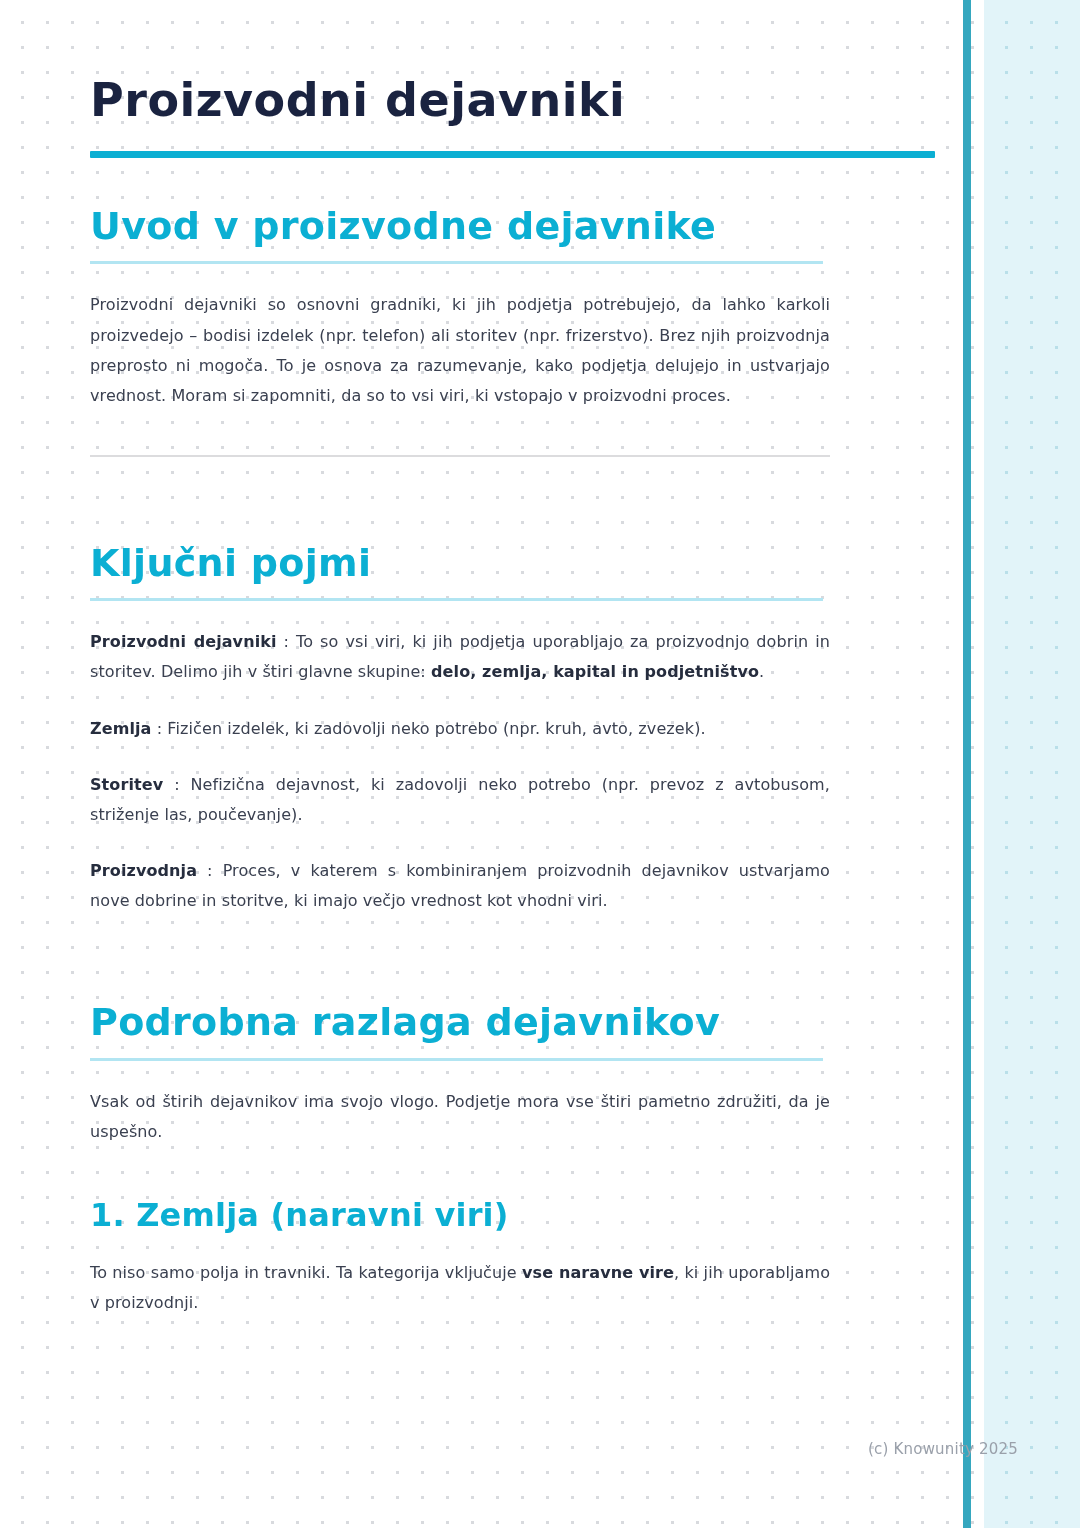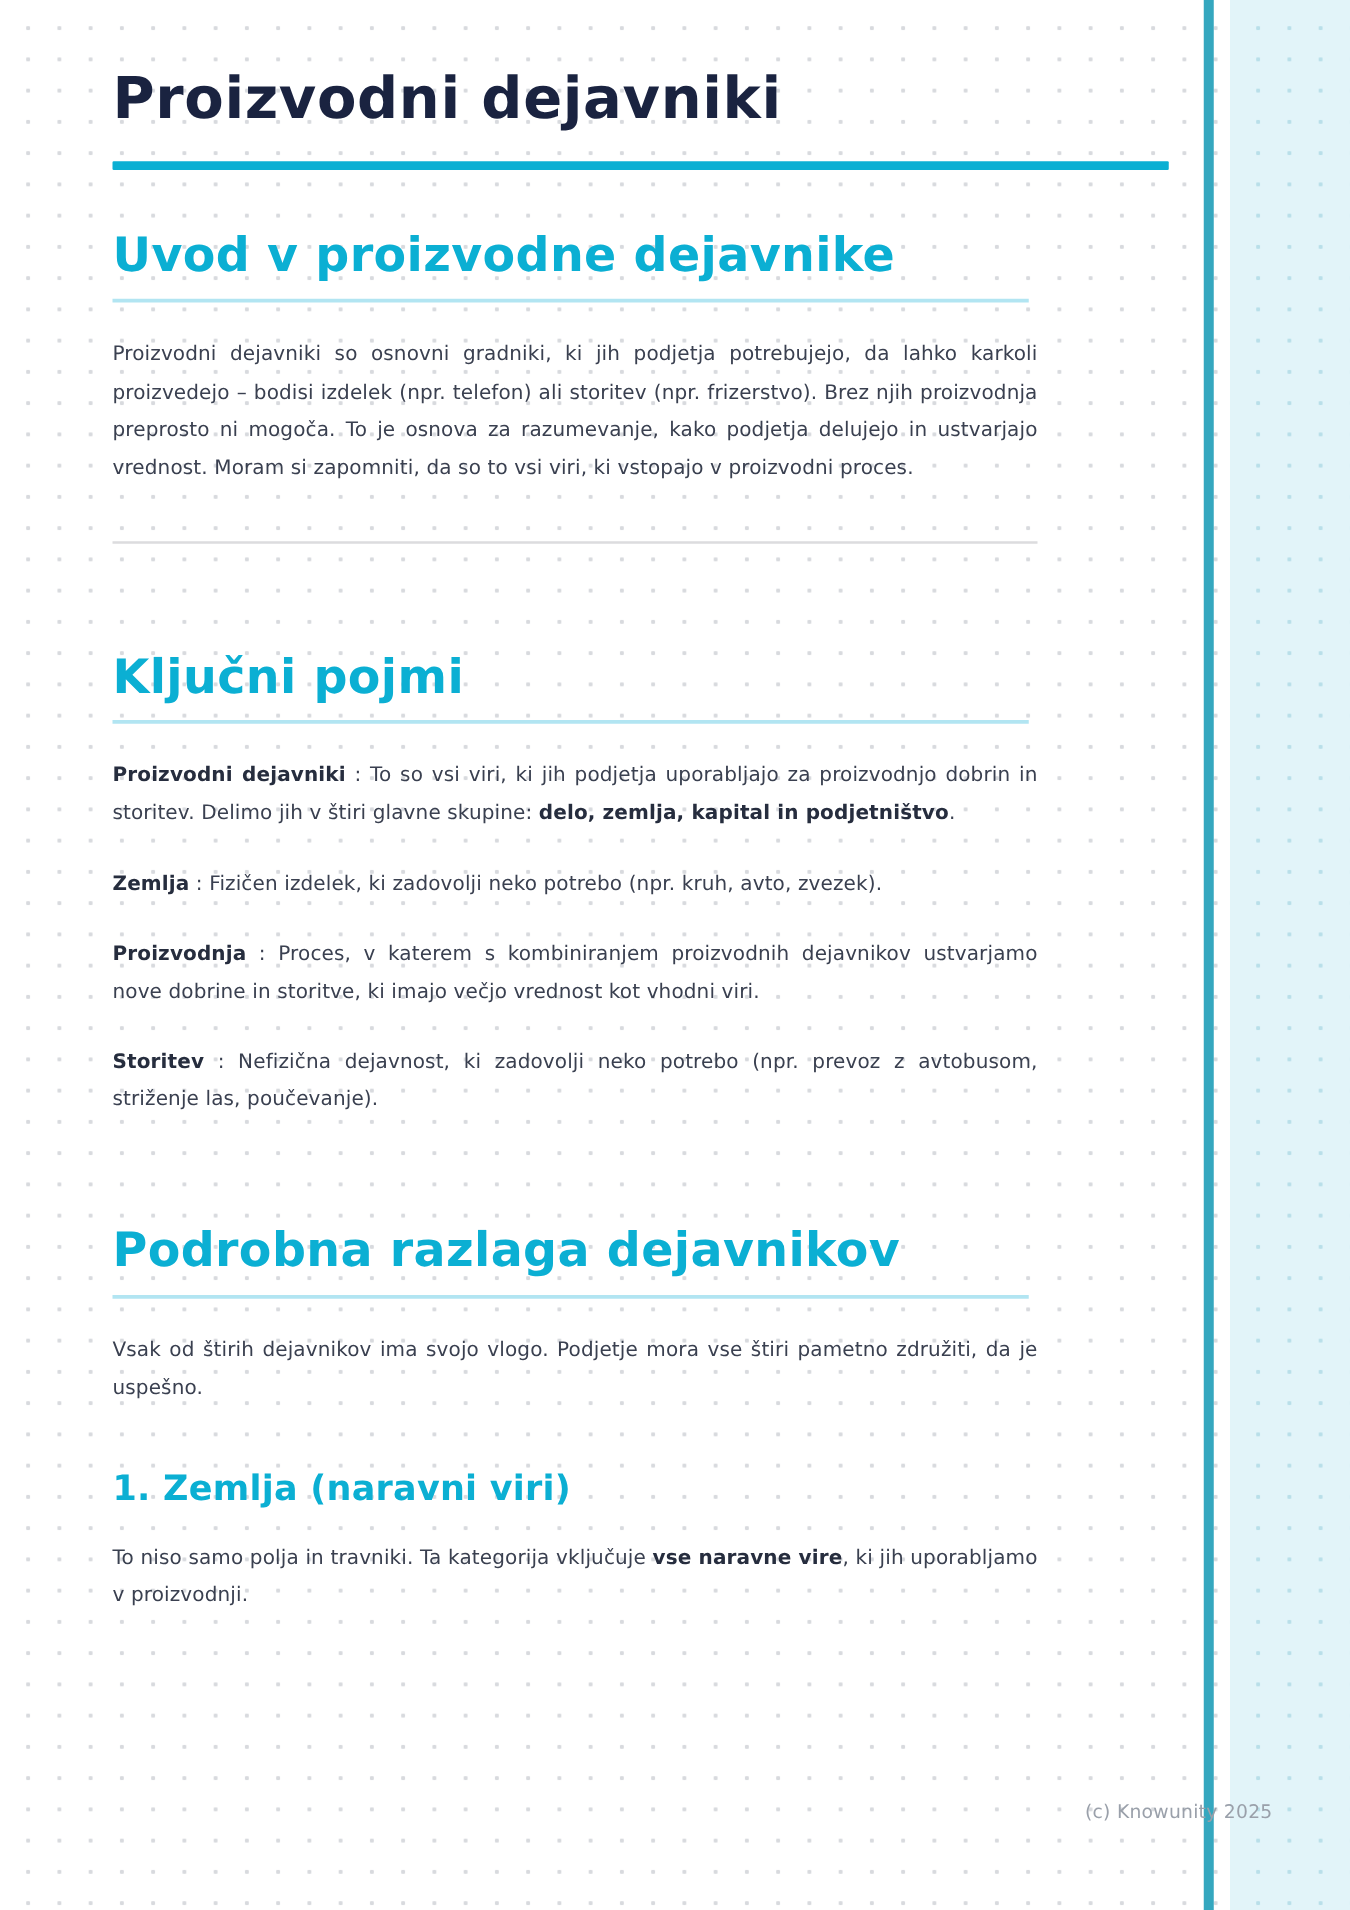--- a/index.html
+++ b/index.html
@@ -32,21 +32,21 @@
   .right-line {
     position: absolute;
     top: 0;
     left: 963px;
     width: 8px;
     height: 100%;
     background: var(--line, #35a7bf);
   }
   .content {
     position: relative;
-    padding: 52px 0 0 90px;
+    padding: 74px 0 0 90px;
     width: 740px;
   }
   .page-title {
     margin: 0;
     font-size: 46px;
     line-height: 1.15;
     font-weight: 800;
     color: var(--title, #1a2340);
     letter-spacing: 0.5px;
   }
@@ -89,21 +89,21 @@
   }
   hr.divider {
     border: none;
     margin: 44px 0 0;
     width: 740px;
     height: 2px;
     background: #dcdcde;
   }
   .sub-heading {
     margin: 48px 0 0;
-    font-size: 28px;
+    font-size: 32px;
     line-height: 1.3;
     font-weight: 700;
     color: var(--accent, #0bafd3);
     letter-spacing: 0.2px;
   }
   .sub-heading + .body-paragraph { margin-top: 22px; }
   .footer-credit {
     position: absolute;
     right: 62px;
     bottom: 70px;
@@ -129,22 +129,22 @@
           <div class="section-underline"></div>
         </div>
         <p class="body-paragraph"><span>Proizvodni dejavniki so osnovni gradniki, ki jih podjetja potrebujejo, da lahko karkoli proizvedejo – bodisi izdelek (npr. telefon) ali storitev (npr. frizerstvo). Brez njih proizvodnja preprosto ni mogoča. To je osnova za razumevanje, kako podjetja delujejo in ustvarjajo vrednost. Moram si zapomniti, da so to vsi viri, ki vstopajo v proizvodni proces.</span></p>
         <hr class="divider">
         <div class="section">
           <h2 class="section-heading">Ključni pojmi</h2>
           <div class="section-underline"></div>
         </div>
         <p class="body-paragraph"><strong>Proizvodni dejavniki</strong><span> : To so vsi viri, ki jih podjetja uporabljajo za proizvodnjo dobrin in storitev. Delimo jih v štiri glavne skupine: </span><strong>delo, zemlja, kapital in podjetništvo</strong><span>.</span></p>
         <p class="body-paragraph"><strong>Zemlja</strong><span> : Fizičen izdelek, ki zadovolji neko potrebo (npr. kruh, avto, zvezek).</span></p>
+        <p class="body-paragraph"><strong>Storitev</strong><span> : Nefizična dejavnost, ki zadovolji neko potrebo (npr. prevoz z avtobusom, striženje las, poučevanje).</span></p>
         <p class="body-paragraph"><strong>Proizvodnja</strong><span> : Proces, v katerem s kombiniranjem proizvodnih dejavnikov ustvarjamo nove dobrine in storitve, ki imajo večjo vrednost kot vhodni viri.</span></p>
-        <p class="body-paragraph"><strong>Storitev</strong><span> : Nefizična dejavnost, ki zadovolji neko potrebo (npr. prevoz z avtobusom, striženje las, poučevanje).</span></p>
         <div class="section">
           <h2 class="section-heading">Podrobna razlaga dejavnikov</h2>
           <div class="section-underline"></div>
         </div>
         <p class="body-paragraph"><span>Vsak od štirih dejavnikov ima svojo vlogo. Podjetje mora vse štiri pametno združiti, da je uspešno.</span></p>
         <h3 class="sub-heading">1. Zemlja (naravni viri)</h3>
         <p class="body-paragraph"><span>To niso samo polja in travniki. Ta kategorija vključuje </span><strong>vse naravne vire</strong><span>, ki jih uporabljamo v proizvodnji.</span></p>
       </div>
   </div>
 

